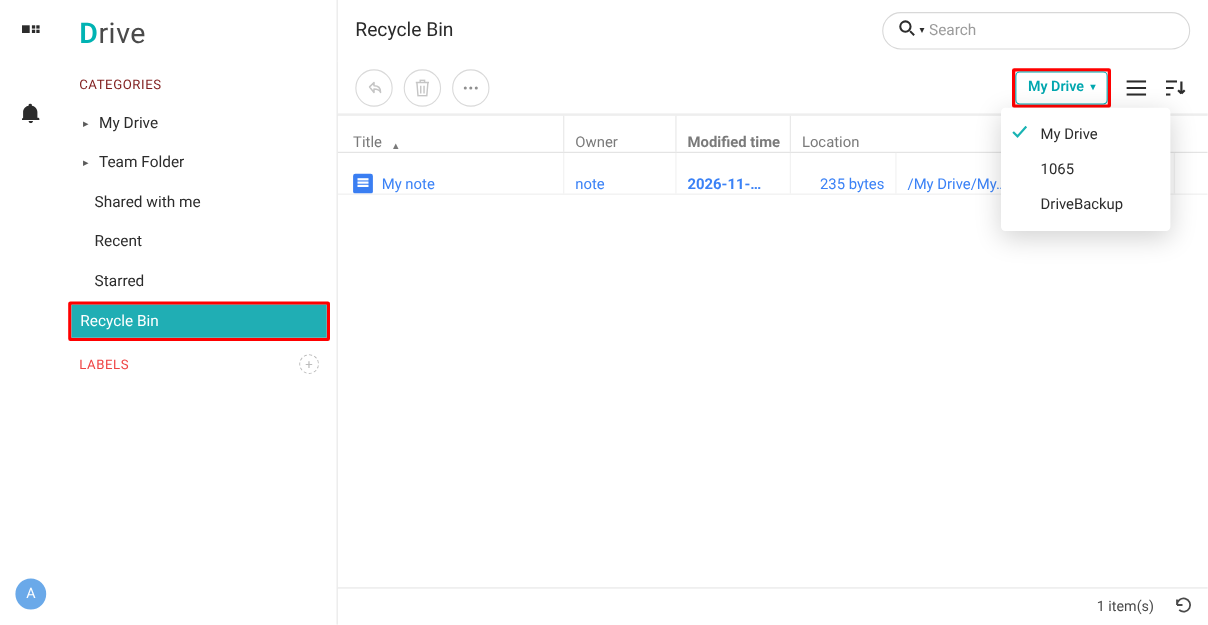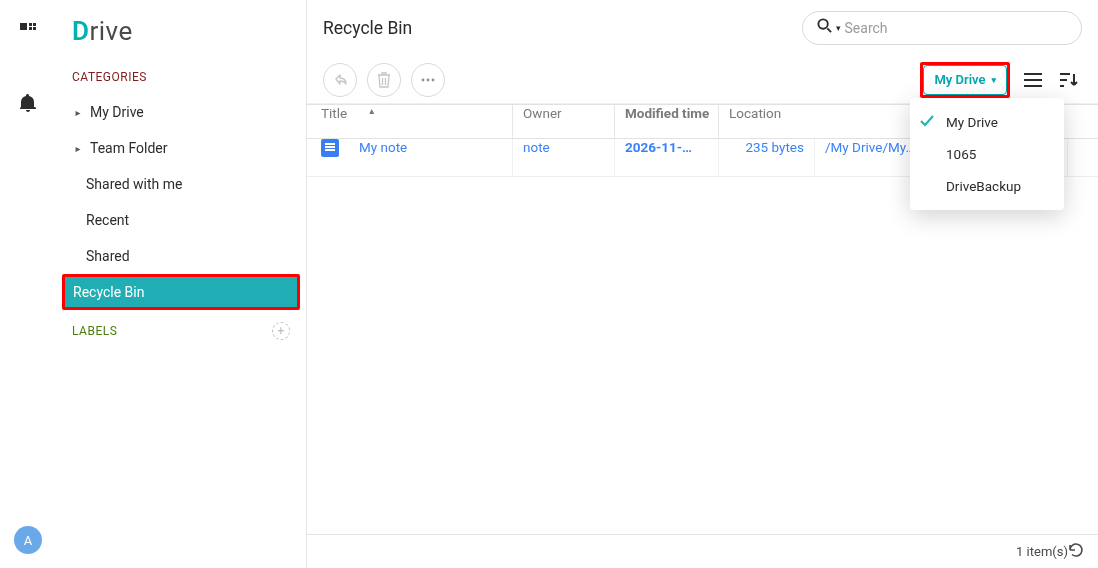--- a/index.html
+++ b/index.html
@@ -19,21 +19,21 @@
     .cats { list-style: none; }
     .cat { display: flex; align-items: center; height: 36px; padding: 0 16px 0 16px; font-size: 14px; color: #2c2c2c; cursor: pointer; position: relative; }
     .cat .caret { width: 12px; display: inline-flex; justify-content: center; margin-right: 6px; color: #5b5b5b; font-size: 10px; }
     .cat.no-caret { padding-left: 30px; }
 
     .cat.selected-wrap { padding: 0; }
     .sel-frame { margin: 0 6px; border: 3px solid #ff0000; width: calc(100% - 12px); border-radius: 2px; }
     .sel-inner { background: #20aeb4; color: #fff; height: 30px; display: flex; align-items: center; padding-left: 8px; font-size: 14px; }
 
     .labels-row { display: flex; align-items: center; justify-content: space-between; padding: 12px 16px 0; }
-    .labels-row .lbl { font-size: 12px; color: #4d7c0f; letter-spacing: 0.5px; }
+    .labels-row .lbl { font-size: 12px; color: #ef4444; letter-spacing: 0.5px; }
     .add-circle { width: 18px; height: 18px; border-radius: 50%; border: 1px dashed #bcbcbc; display: flex; align-items: center; justify-content: center; color: #bcbcbc; font-size: 12px; line-height: 1; }
 
     
     .main { flex: 1; position: relative; display: flex; flex-direction: column; }
     .topbar { height: 56px; display: flex; align-items: center; padding: 0 16px; gap: 12px; border-bottom: 1px solid #ffffff; }
     .title { font-size: 17.5px; color: #2a2a2a; font-weight: 400; }
     .spacer { flex: 1; }
     .search { width: 280px; height: 34px; border: 1px solid #d8d8d8; border-radius: 18px; display: flex; align-items: center; padding: 0 14px; color: #6b6b6b; gap: 4px; }
     .search input { border: none; outline: none; flex: 1; font-size: 14px; color: #444; background: transparent; }
     .search input::placeholder { color: #9b9b9b; }
@@ -50,36 +50,36 @@
     
     .dropdown { position: absolute; top: 42px; right: 34px; width: 154px; background: #fff; border-radius: 4px; box-shadow: 0 6px 24px rgba(0,0,0,0.18); padding: 8px 0; z-index: 20; }
     .dd-item { height: 32px; display: flex; align-items: center; padding: 0 14px 0 36px; font-size: 13.5px; color: #2c2c2c; position: relative; cursor: pointer; }
     .dd-item .check { position: absolute; left: 10px; color: #19b3b3; }
 
     
     .table-wrap { flex: 1; overflow: hidden; border-top: 1px solid #e2e2e2; }
     .thead, .trow { display: flex; align-items: center; font-size: 13.5px; }
     .thead { height: 34px; color: #7a7a7a; border-bottom: 1px solid #e2e2e2; }
     .trow { height: 38px; color: #3b82f6; border-bottom: 1px solid #eeeeee; }
-    .cell { padding: 0 10px; overflow: hidden; text-overflow: ellipsis; white-space: nowrap; border-right: 1px solid #f1f1f1; display: flex; align-items: flex-start; gap: 20px; height: 100%; }
+    .cell { padding: 0 10px; overflow: hidden; text-overflow: ellipsis; white-space: nowrap; border-right: 1px solid #f1f1f1; display: flex; align-items: flex-end; gap: 8px; height: 100%; }
     .thead .cell { border-right: 1px solid #e7e7e7; }
     .c-title { flex: 0 0 206px; padding-left: 14px; }
     .c-owner { flex: 0 0 102px; }
     .c-mtime { flex: 0 0 104px; font-weight: bold; }
     .c-size  { flex: 0 0 96px; justify-content: flex-end; }
     .thead .c-size { justify-content: flex-start; }
     .c-loc   { flex: 0 0 253px; }
     .c-more  { flex: 0 0 30px; border-right: none; justify-content: center; color: #7a7a7a; cursor: pointer; }
 
     .doc-icon { width: 18px; height: 18px; background: #3a7ef2; border-radius: 2px; position: relative; flex-shrink: 0; }
     .doc-icon::before { content: ""; position: absolute; left: 4px; top: 4px; right: 4px; height: 2px; background: #fff; box-shadow: 0 3px 0 #fff, 0 6px 0 #fff; }
 
     .sort-caret { font-size: 10px; color: #7a7a7a; margin-left: 2px; }
 
-    .statusbar { height: 34px; border-top: 1px solid #e5e5e5; display: flex; align-items: center; justify-content: flex-end; padding: 0 14px; gap: 0; font-size: 13px; color: #4a4a4a; }
+    .statusbar { height: 34px; border-top: 1px solid #e5e5e5; display: flex; align-items: center; justify-content: flex-end; padding: 0 14px; gap: 19px; font-size: 13px; color: #4a4a4a; }
     .statusbar .refresh { cursor: pointer; color: #4a4a4a; }
   </style>
 </head>
 <body>
 
 <div class="app">
 
   <div class="rail">
     <div class="tool" style="color:#2c2c2c;">
       <svg width="18" height="18" viewBox="0 0 18 18">
@@ -112,21 +112,21 @@
           <span class="caret">▸</span>
           <span>Team Folder</span>
         </li>
       <li class="cat no-caret">
           <span>Shared with me</span>
         </li>
       <li class="cat no-caret">
           <span>Recent</span>
         </li>
       <li class="cat no-caret">
-          <span>Shared</span>
+          <span>Starred</span>
         </li>
       <li class="cat selected-wrap">
         <div class="sel-frame">
           <div class="sel-inner">
               <span>Recycle Bin</span>
             </div>
         </div>
       </li>
     </ul>
     <div class="labels-row">

